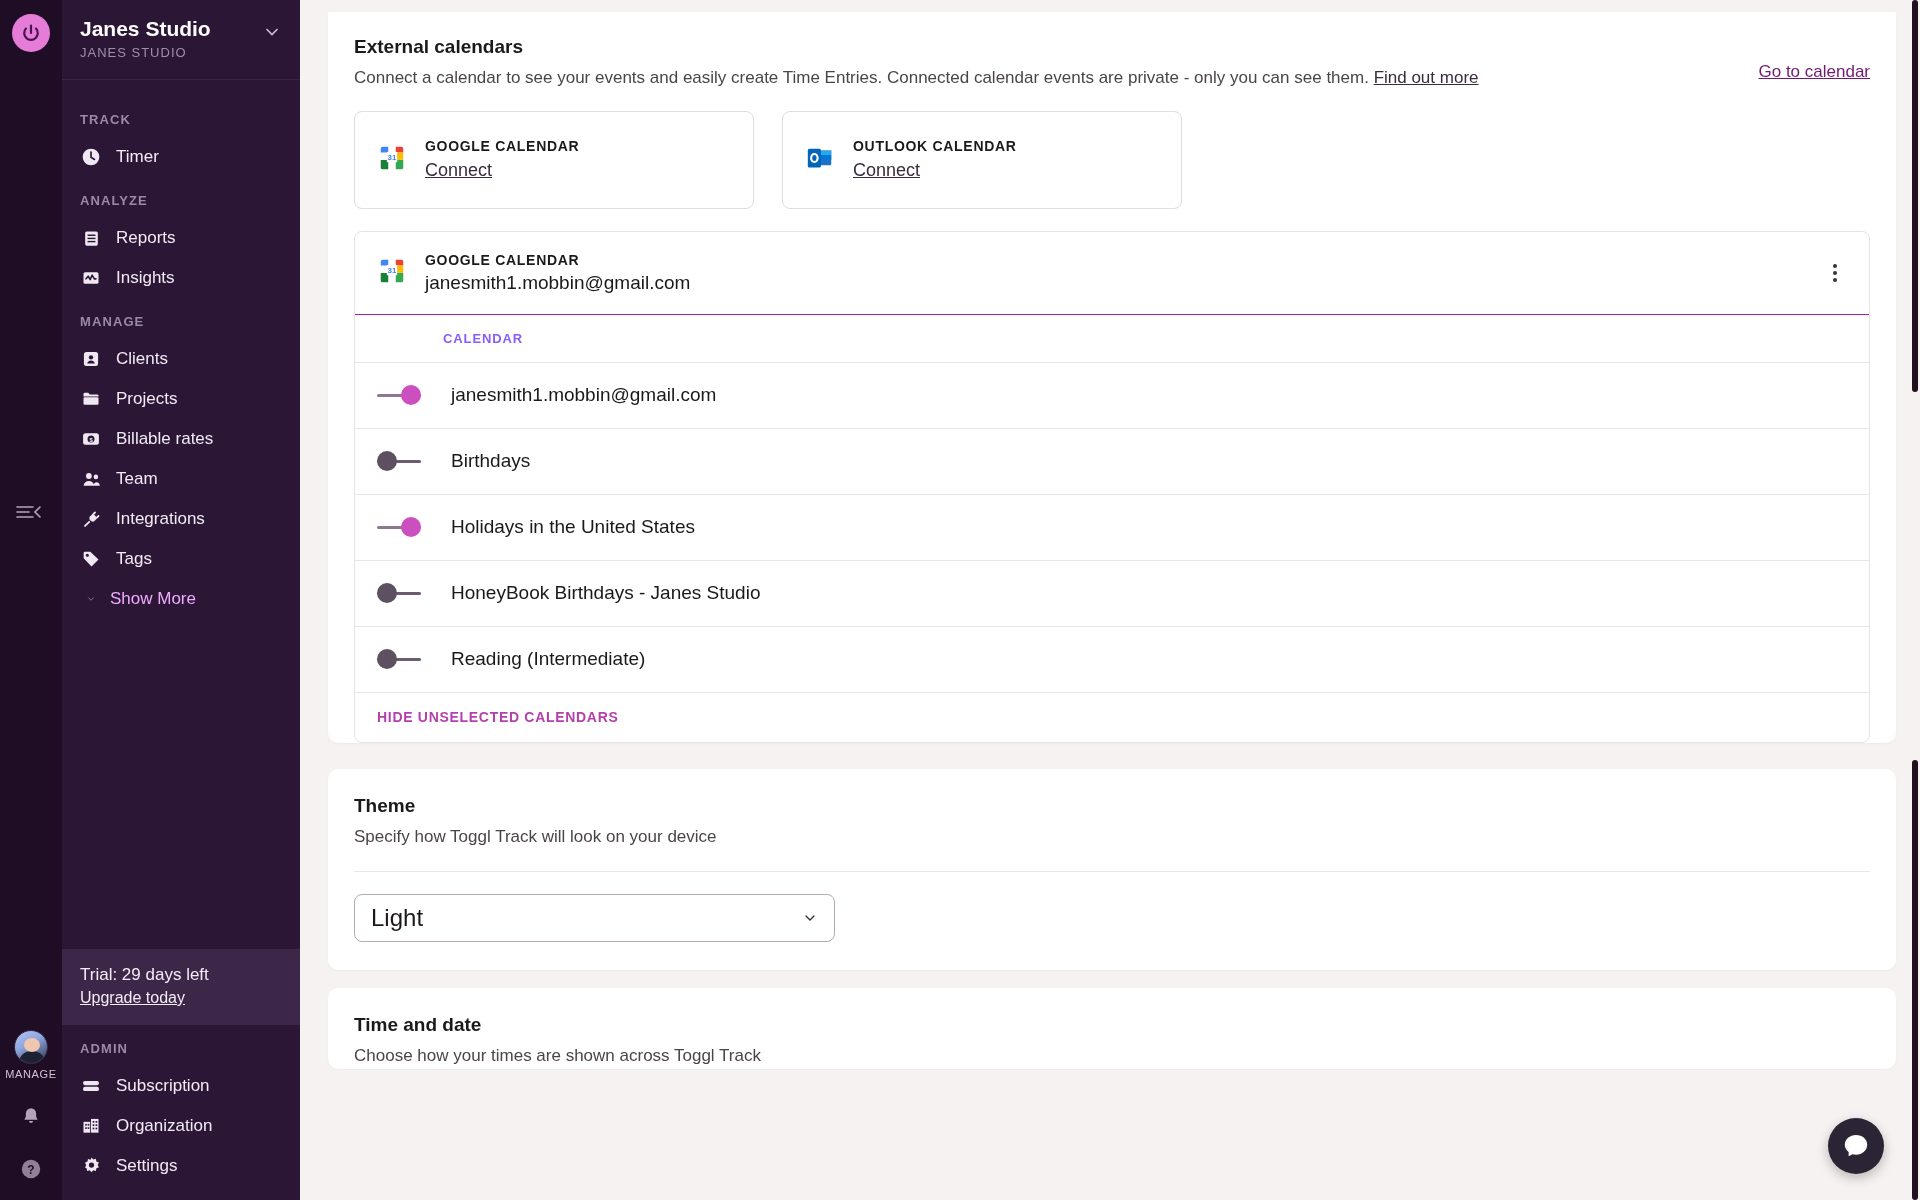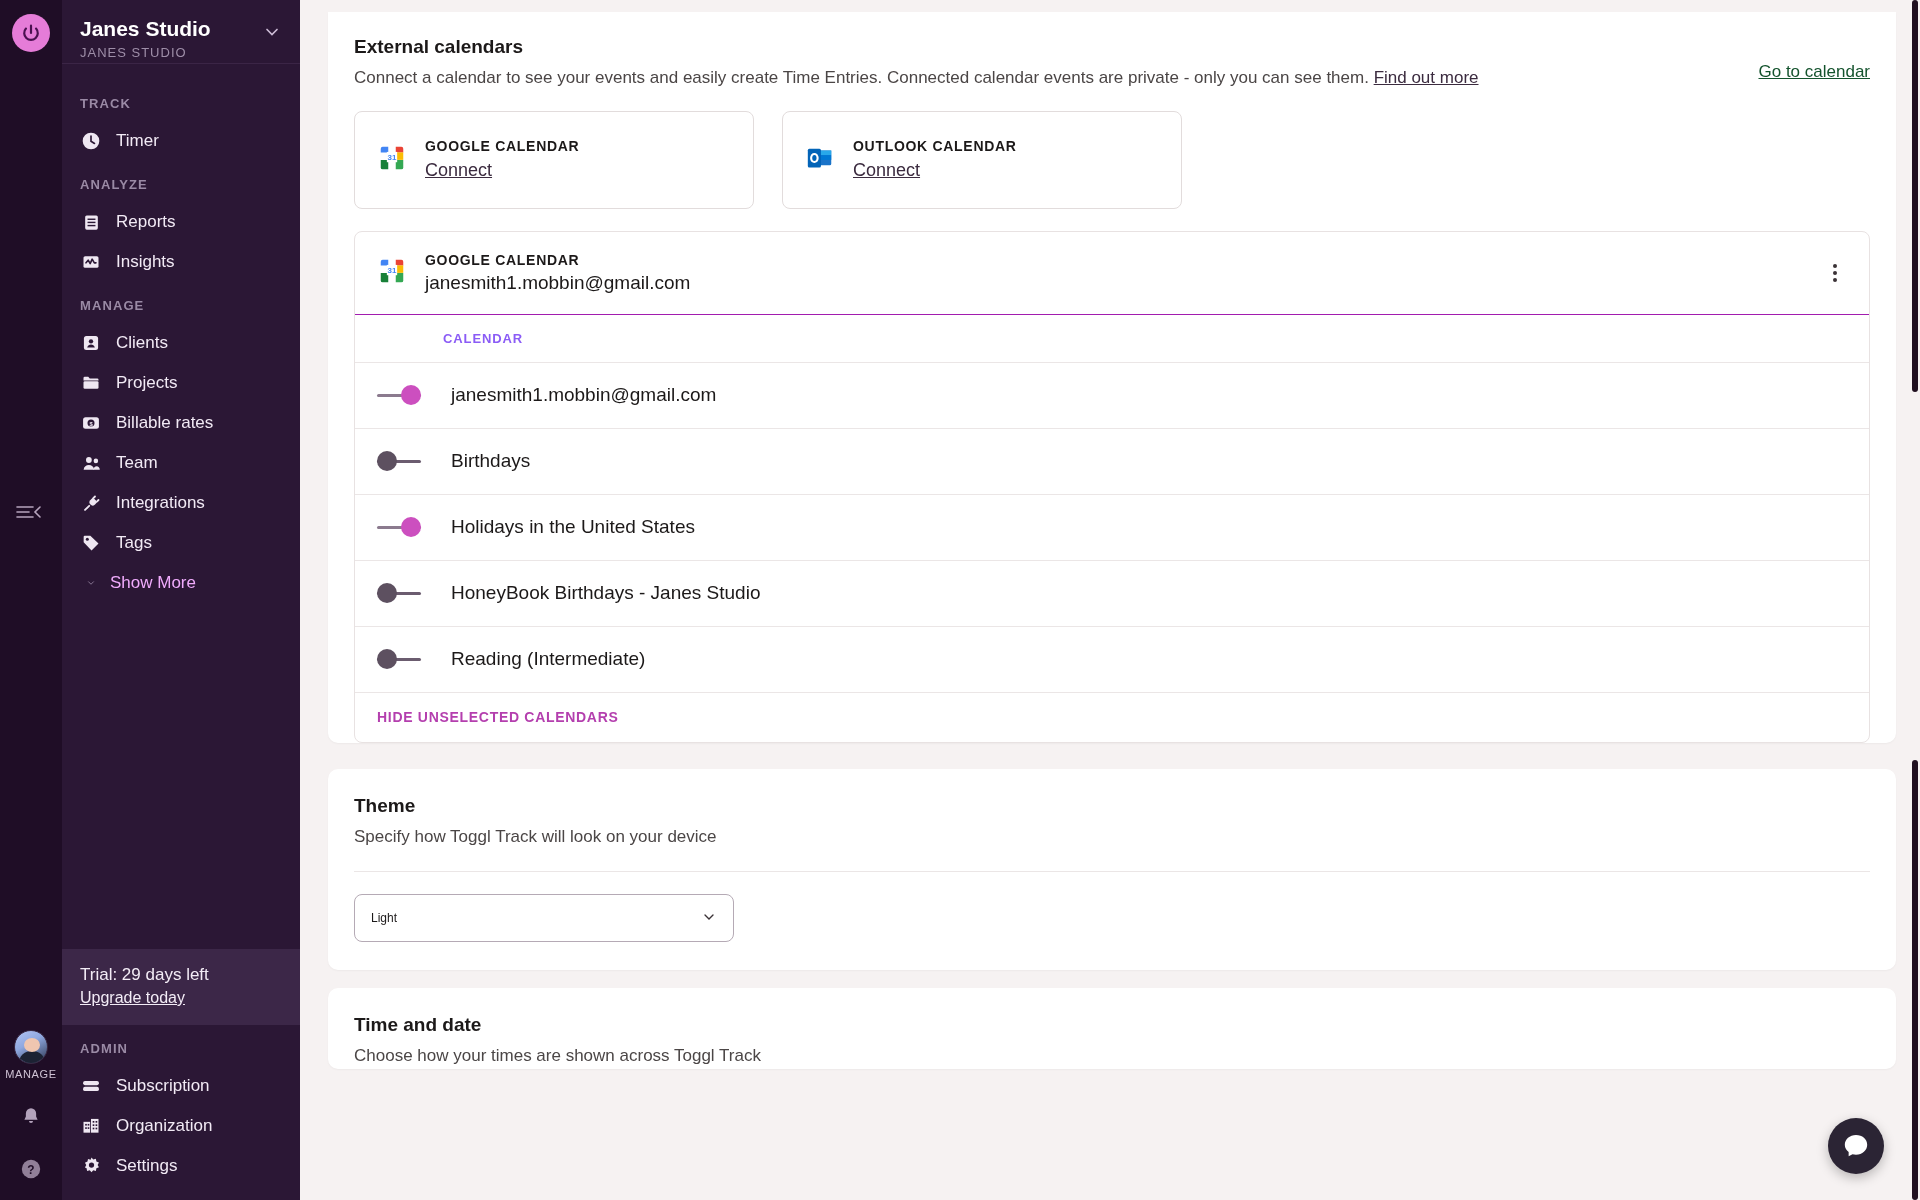--- a/index.html
+++ b/index.html
@@ -50,21 +50,21 @@
     margin-top: 4px; text-align: center;
   }
   .rail-icon { color: #c9bacf; opacity: .85; cursor: pointer; }
 
   
   .sidebar {
     width: 238px; flex: 0 0 238px; background: #2b1735;
     display: flex; flex-direction: column; position: relative;
   }
   .ws-header {
-    height: 64px; padding: 16px 18px 0 18px;
+    height: 80px; padding: 16px 18px 0 18px;
     border-bottom: 1px solid #3b2546;
     display: flex; align-items: flex-start; justify-content: space-between;
   }
   .ws-name { color: #fff; font-size: 21px; font-weight: 700; line-height: 1.2; }
   .ws-sub { color: #9e8ea8; font-size: 13px; letter-spacing: 1px; margin-top: 4px; }
   .ws-chevron { color: #cdbcd6; margin-top: 6px; cursor: pointer; }
 
   .nav { padding-top: 16px; flex: 1 0 auto; }
   .nav-group-label {
     color: #9a8aa5; font-size: 13px; font-weight: 700; letter-spacing: 1.1px;
@@ -99,21 +99,21 @@
   }
   .card.first { margin-top: 0; border-radius: 0 0 10px 10px;
      position: relative; }
 
   .sec-head { padding: 24px 26px 20px 26px; }
   .sec-title { font-size: 19px; font-weight: 700; color: #1c1919; }
   .sec-desc { font-size: 17px; color: #4b4646; margin-top: 8px; line-height: 1.45; }
   .sec-desc a { color: #3b2b3f; text-decoration: underline; }
   .head-row { display: flex; justify-content: space-between; align-items: flex-start; }
   .go-cal {
-    font-size: 17px; color: #14532d; text-decoration: underline;
+    font-size: 17px; color: #701a75; text-decoration: underline;
     white-space: nowrap; margin-top: 26px; cursor: pointer;
   }
 
   .connect-row { display: flex; gap: 28px; padding: 0 26px 22px 26px; }
   .connect-card {
     width: 400px; height: 98px; border: 1px solid #e2dcdc; border-radius: 8px;
     display: flex; align-items: center; gap: 18px; padding: 0 22px; cursor: pointer;
   }
   .prov-label { font-size: 14px; font-weight: 700; letter-spacing: .7px; color: #1c1919; }
   .prov-connect {
@@ -156,23 +156,23 @@
     padding: 0 22px;
   }
   .hide-link {
     font-size: 14px; font-weight: 700; letter-spacing: .7px; color: #b43fae; cursor: pointer;
   }
 
   .theme-body { padding: 26px 26px 0 26px; }
   .divider { height: 1px; background: #ebe6e6; margin-top: 22px; }
   .select-wrap { padding: 22px 26px 28px 26px; }
   .select {
-    width: 380px; height: 48px; border: 1px solid #b5aab5; border-radius: 8px;
+    width: 481px; height: 48px; border: 1px solid #b5aab5; border-radius: 8px;
     display: flex; align-items: center; justify-content: space-between;
-    padding: 0 16px; font-size: 12px; color: #1c1919; background: #fff; cursor: pointer;
+    padding: 0 16px; font-size: 24px; color: #1c1919; background: #fff; cursor: pointer;
   }
 
   
   .scrollbar {
     position: absolute; right: 2px; top: 0; width: 8px; height: 1200px;
   }
   .scroll-thumb {
     position: absolute; right: 0; width: 6px; background: #201020;
     border-radius: 3px;
   }

